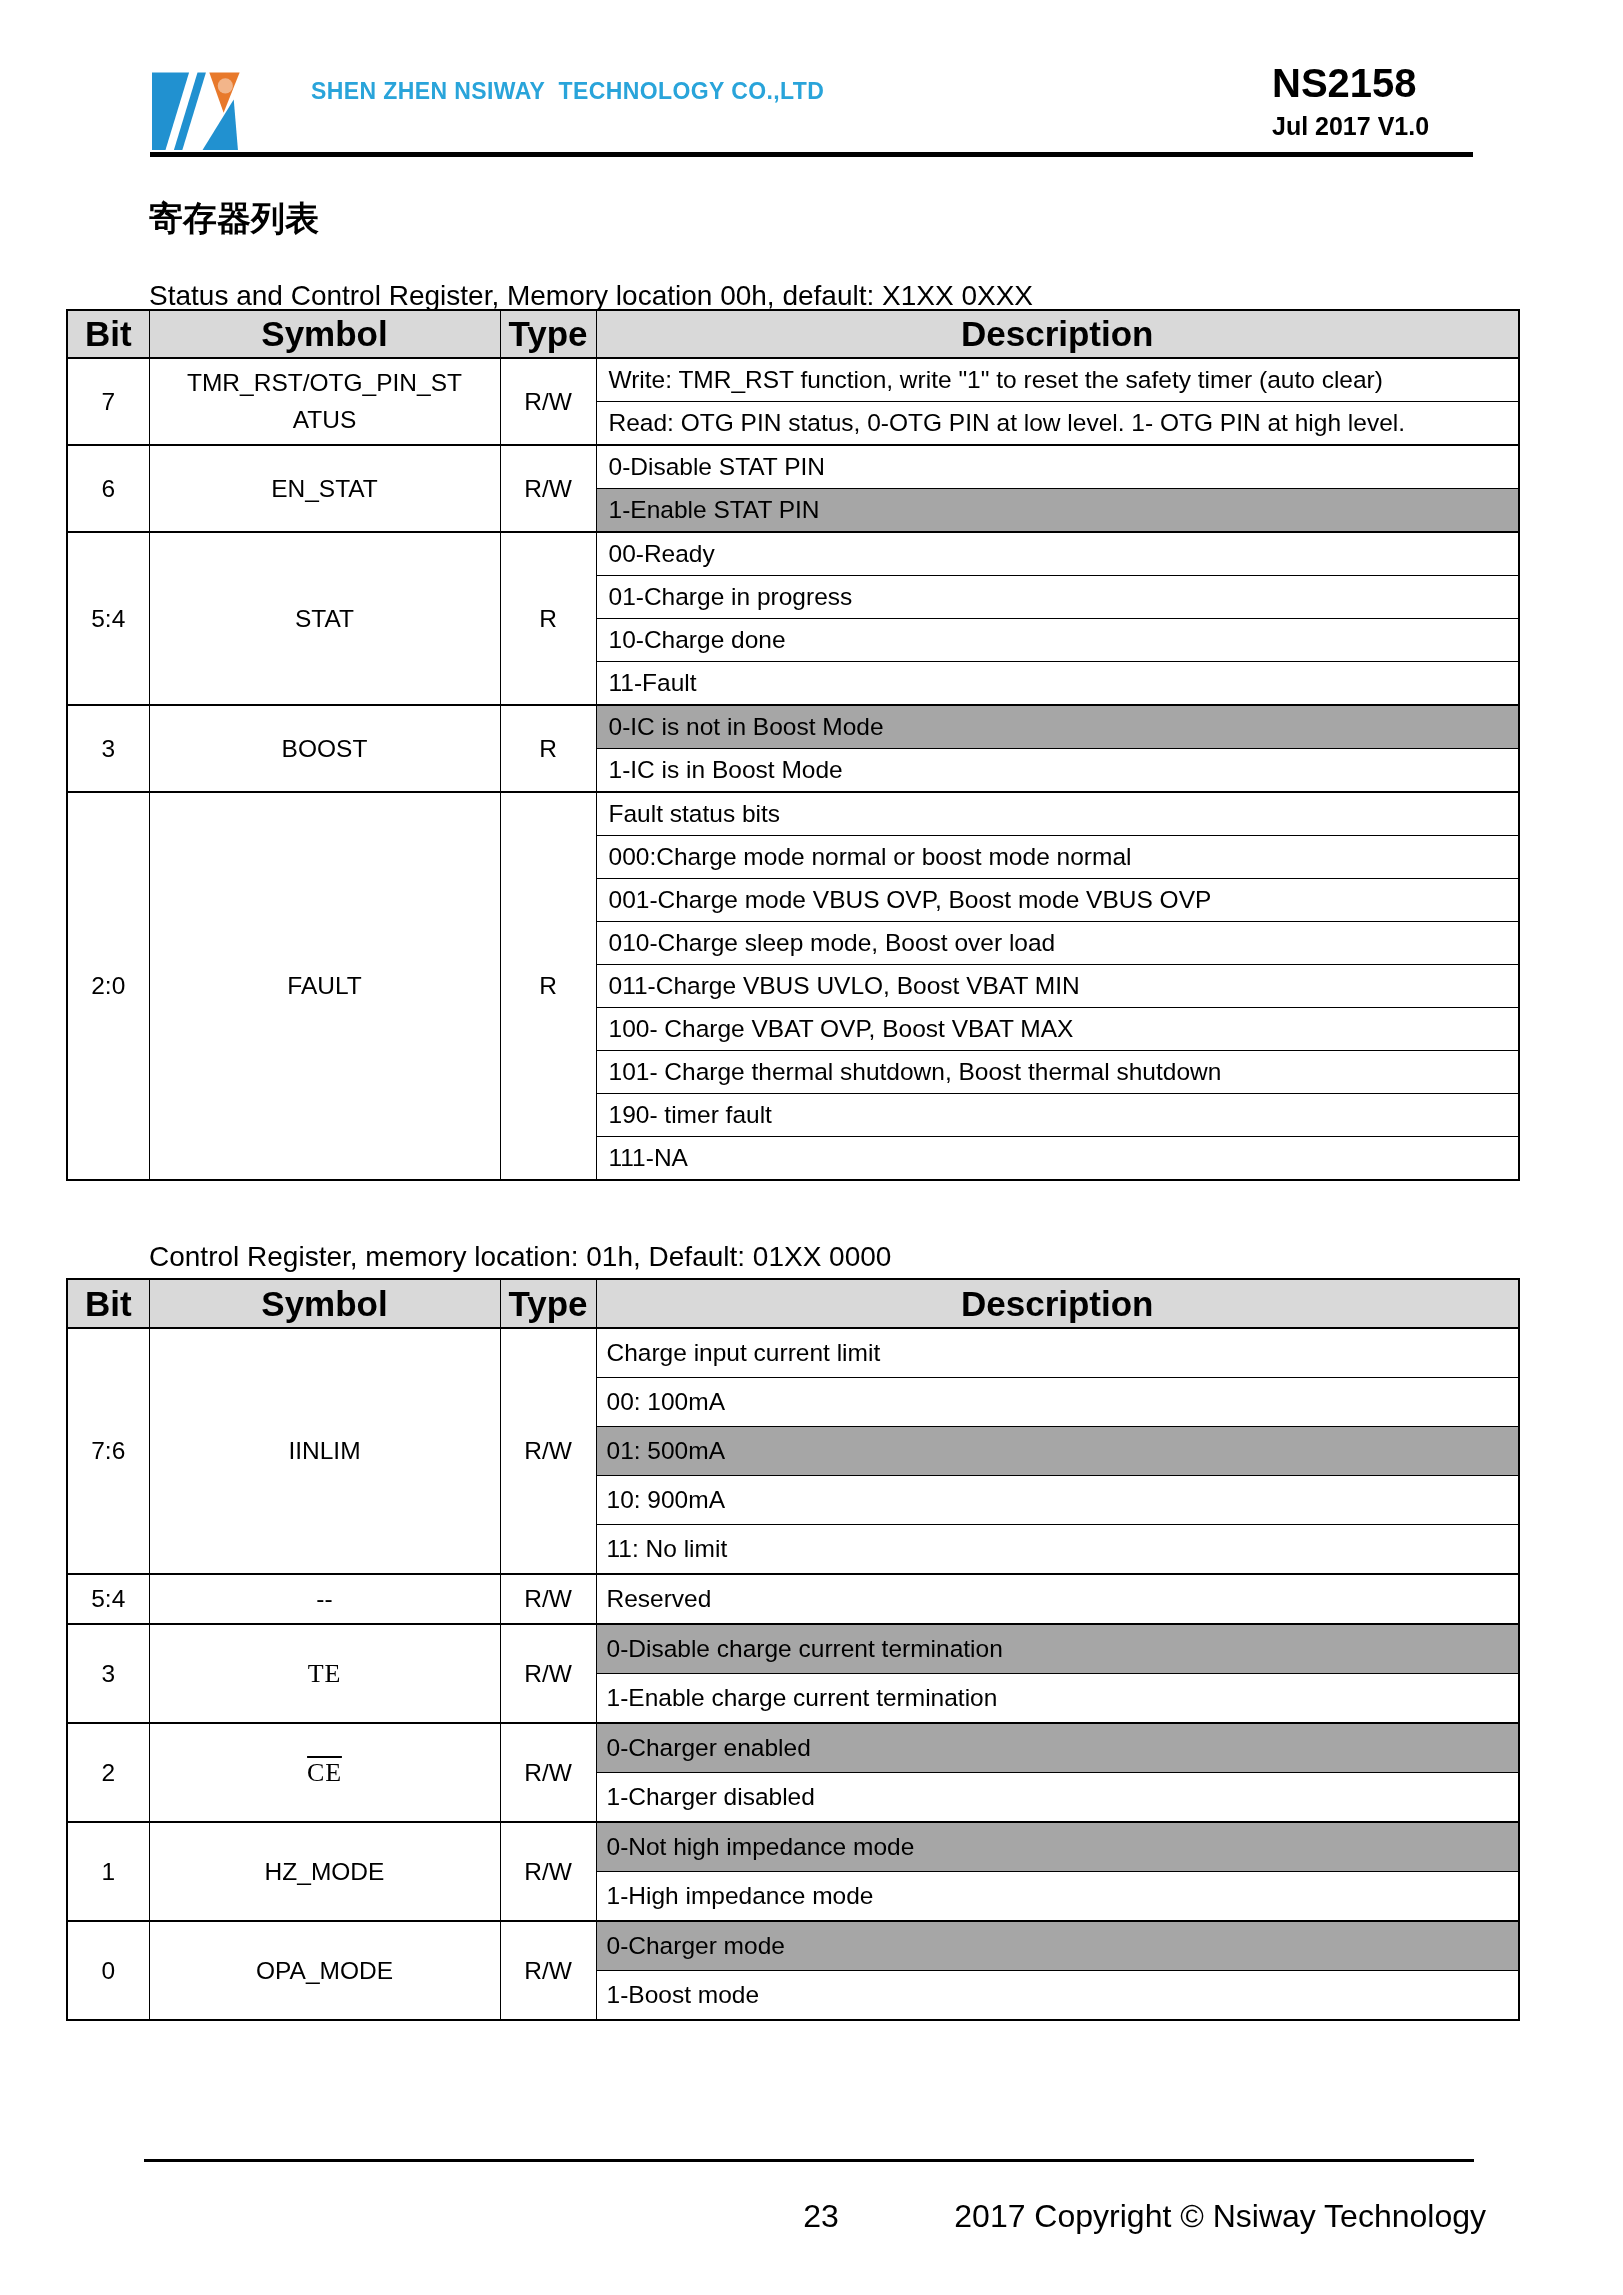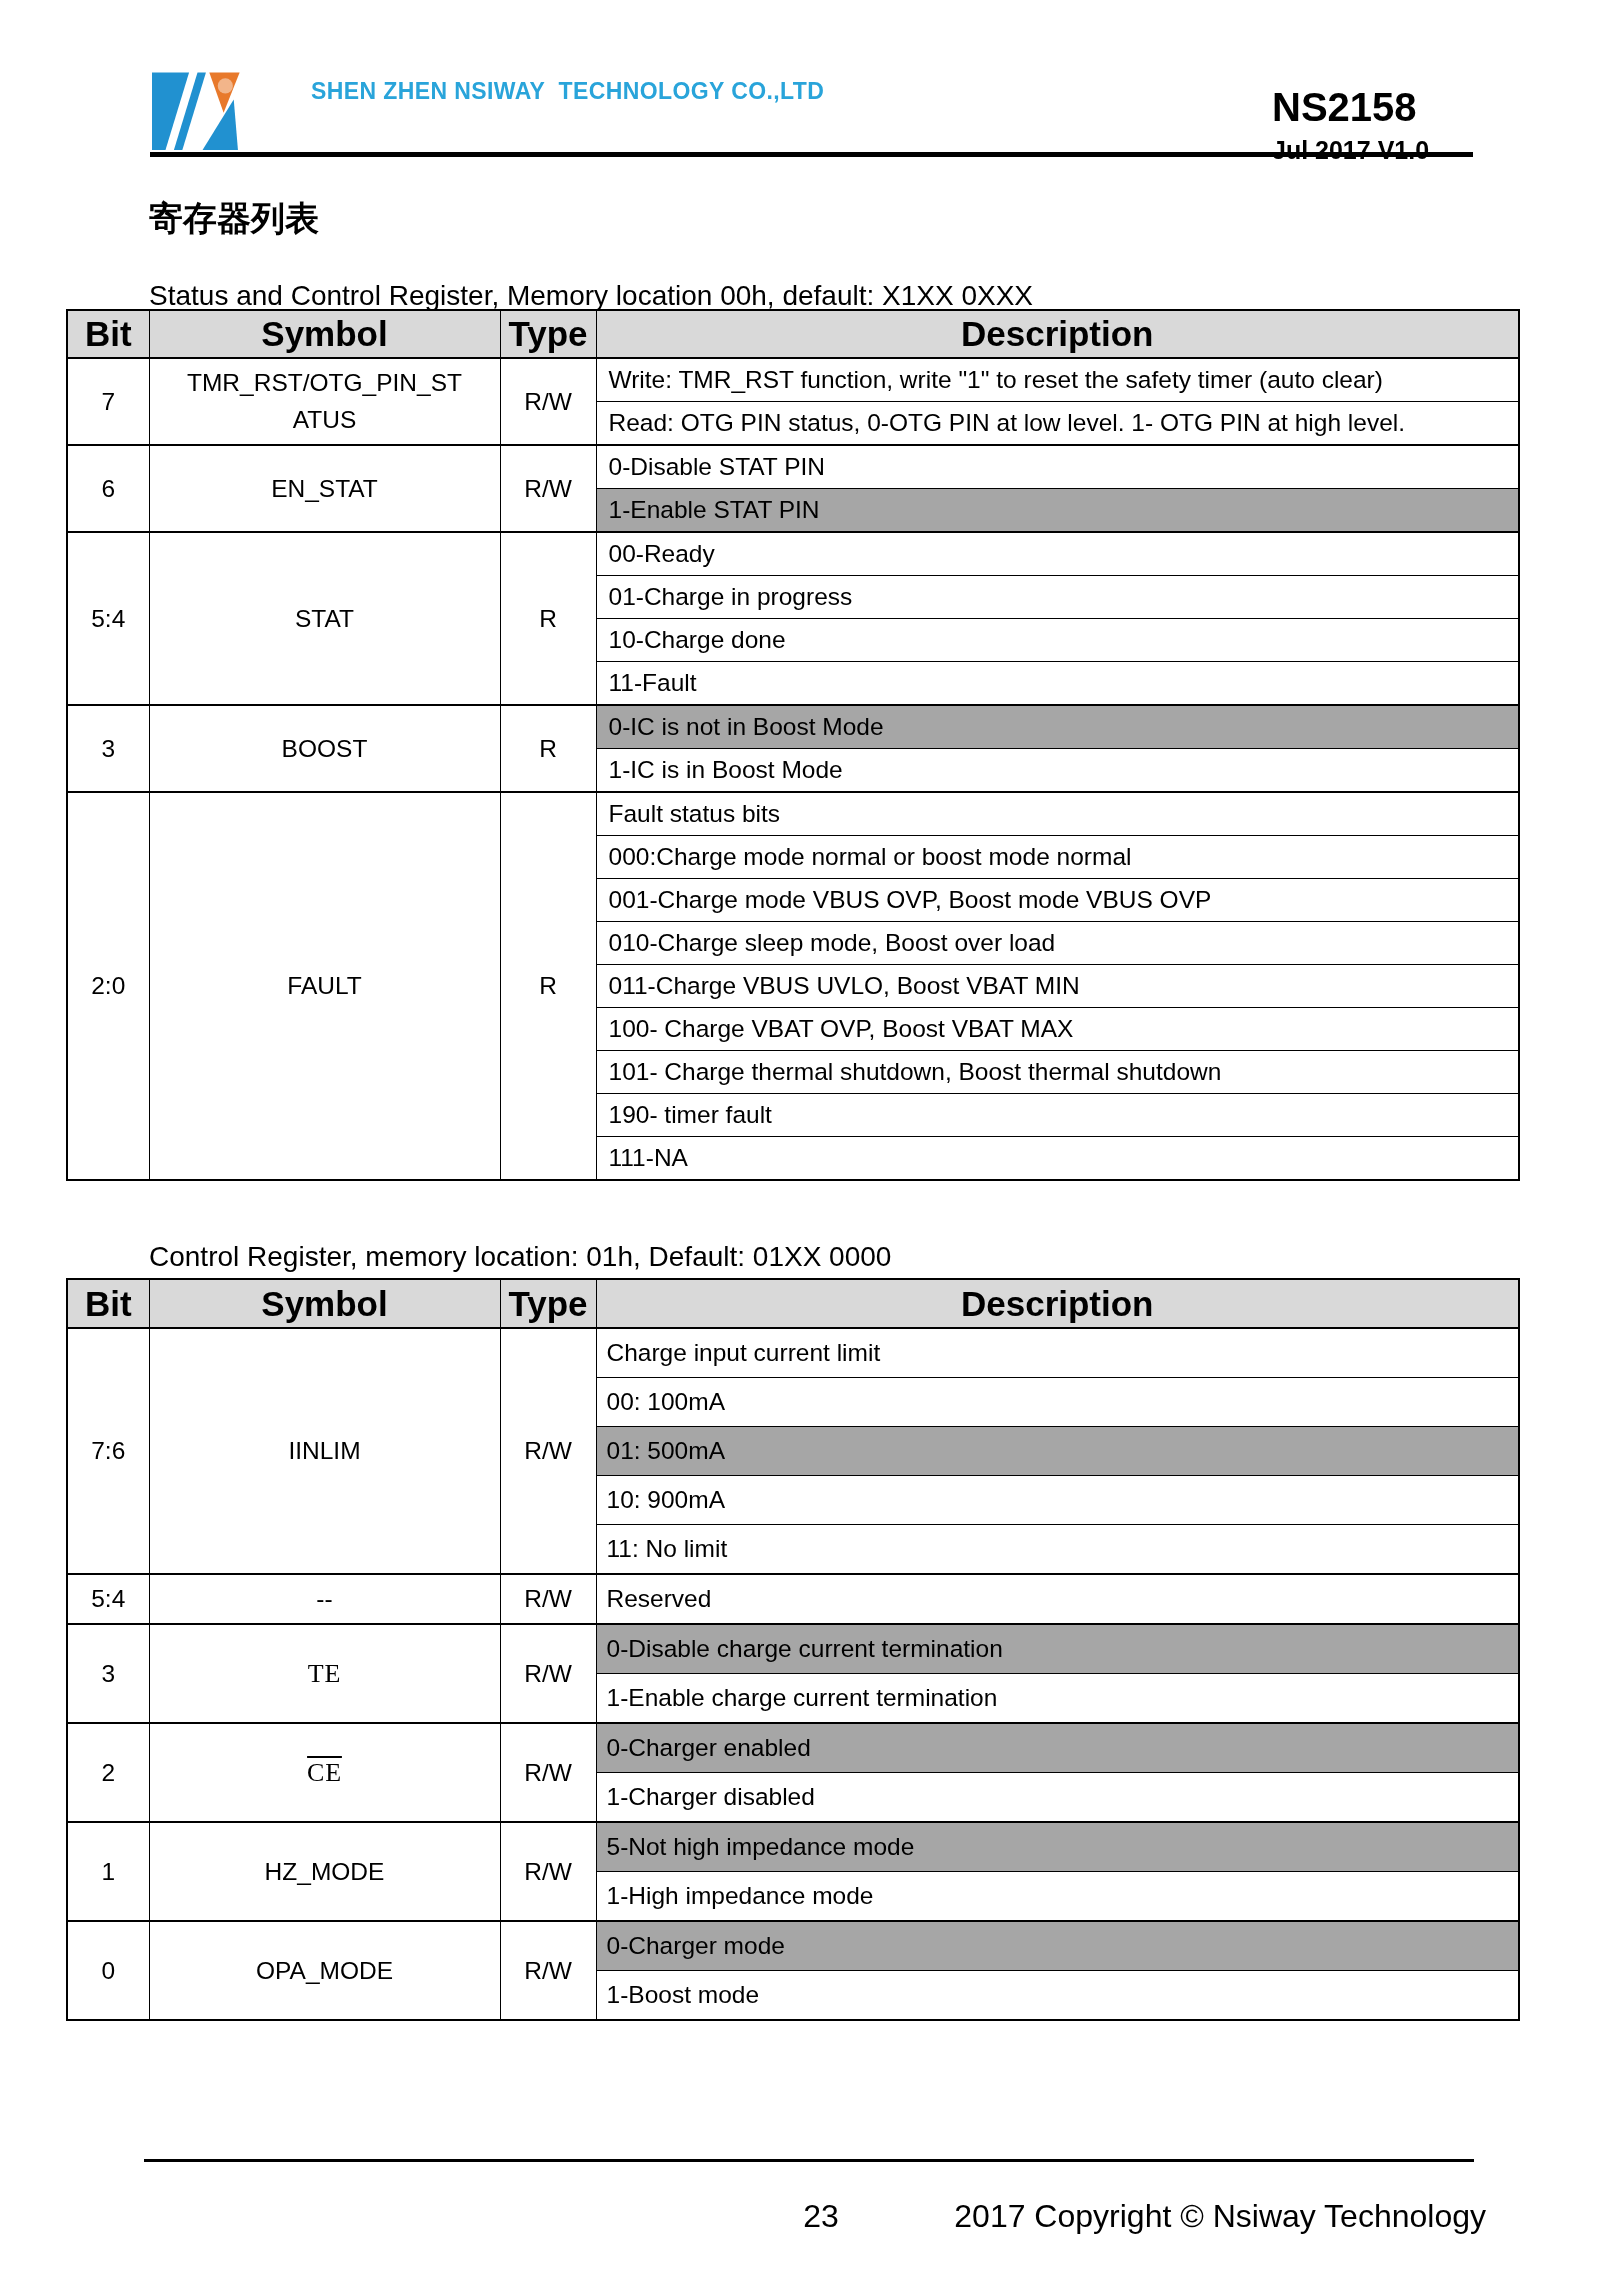--- a/index.html
+++ b/index.html
@@ -4,21 +4,21 @@
 <style>
   html,body{margin:0;padding:0;background:#ffffff;}
   body{font-family:"Liberation Sans", sans-serif;color:#000;}
   .page{position:relative;width:1623px;height:2295px;background:#fff;overflow:hidden;}
 
   
   .logo{position:absolute;left:152px;top:69px;width:91px;height:81px;}
   .company{position:absolute;left:311px;top:73px;}
   .company-cn{font-size:36px;letter-spacing:2.5px;color:#29a4da;font-weight:600;}
   .company-en{font-size:23px;font-weight:700;color:#29a4da;white-space:pre;margin-top:5px;letter-spacing:0.4px;}
-  .pnblock{position:absolute;left:1272px;top:61px;margin-top:24px;}
+  .pnblock{position:absolute;left:1272px;top:61px;}
   .part-number{font-size:40px;font-weight:700;line-height:1.1;}
   .revision{font-size:25px;font-weight:700;margin-top:6.8px;}
   .header-rule{position:absolute;left:150px;top:152px;width:1323px;height:5px;background:#000;}
 
   
   .page-heading{position:absolute;left:149px;top:196px;font-size:34px;font-weight:600;}
   .table-title{position:absolute;left:149px;font-size:28px;}
   .title-1{top:280px;}
   .title-2{top:1241px;}
 
@@ -228,21 +228,21 @@
         <td class="desc hl">0-Charger enabled</td>
       </tr>
       <tr>
             <td class="desc">1-Charger disabled</td>
           </tr>
 
       <tr class="group-start">
         <td class="bit" rowspan="2">1</td>
         <td class="symbol" rowspan="2">HZ_MODE</td>
         <td class="type" rowspan="2">R/W</td>
-        <td class="desc hl">5-Not high impedance mode</td>
+        <td class="desc hl">0-Not high impedance mode</td>
       </tr>
       <tr>
             <td class="desc">1-High impedance mode</td>
           </tr>
 
       <tr class="group-start">
         <td class="bit" rowspan="2">0</td>
         <td class="symbol" rowspan="2">OPA_MODE</td>
         <td class="type" rowspan="2">R/W</td>
         <td class="desc hl">0-Charger mode</td>

